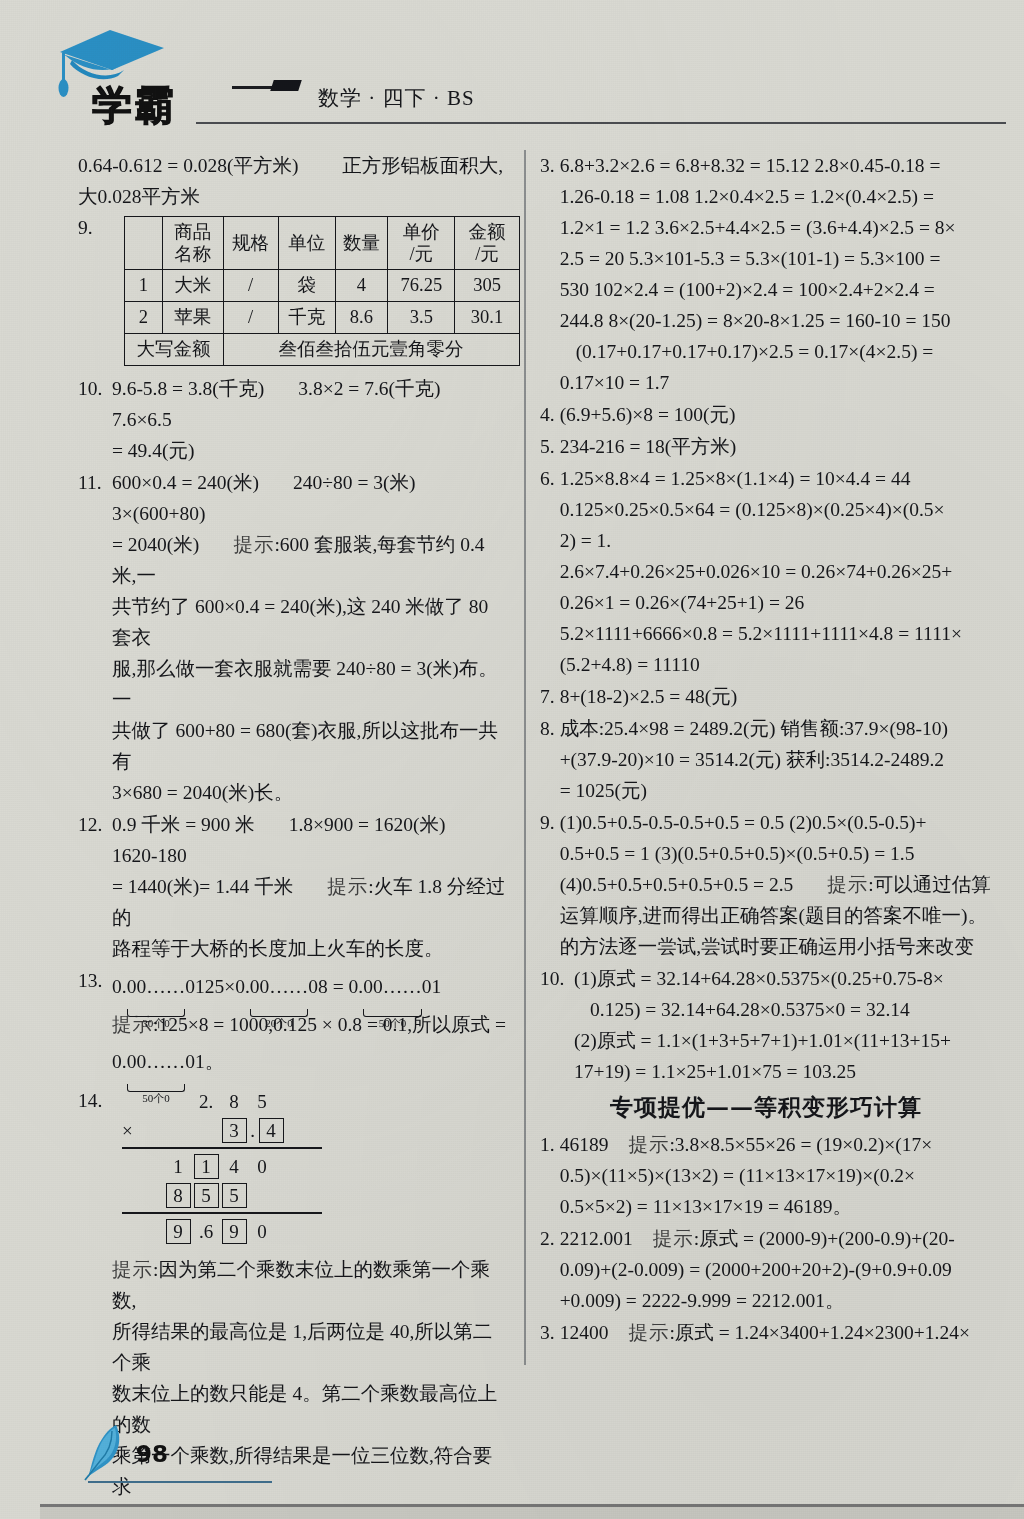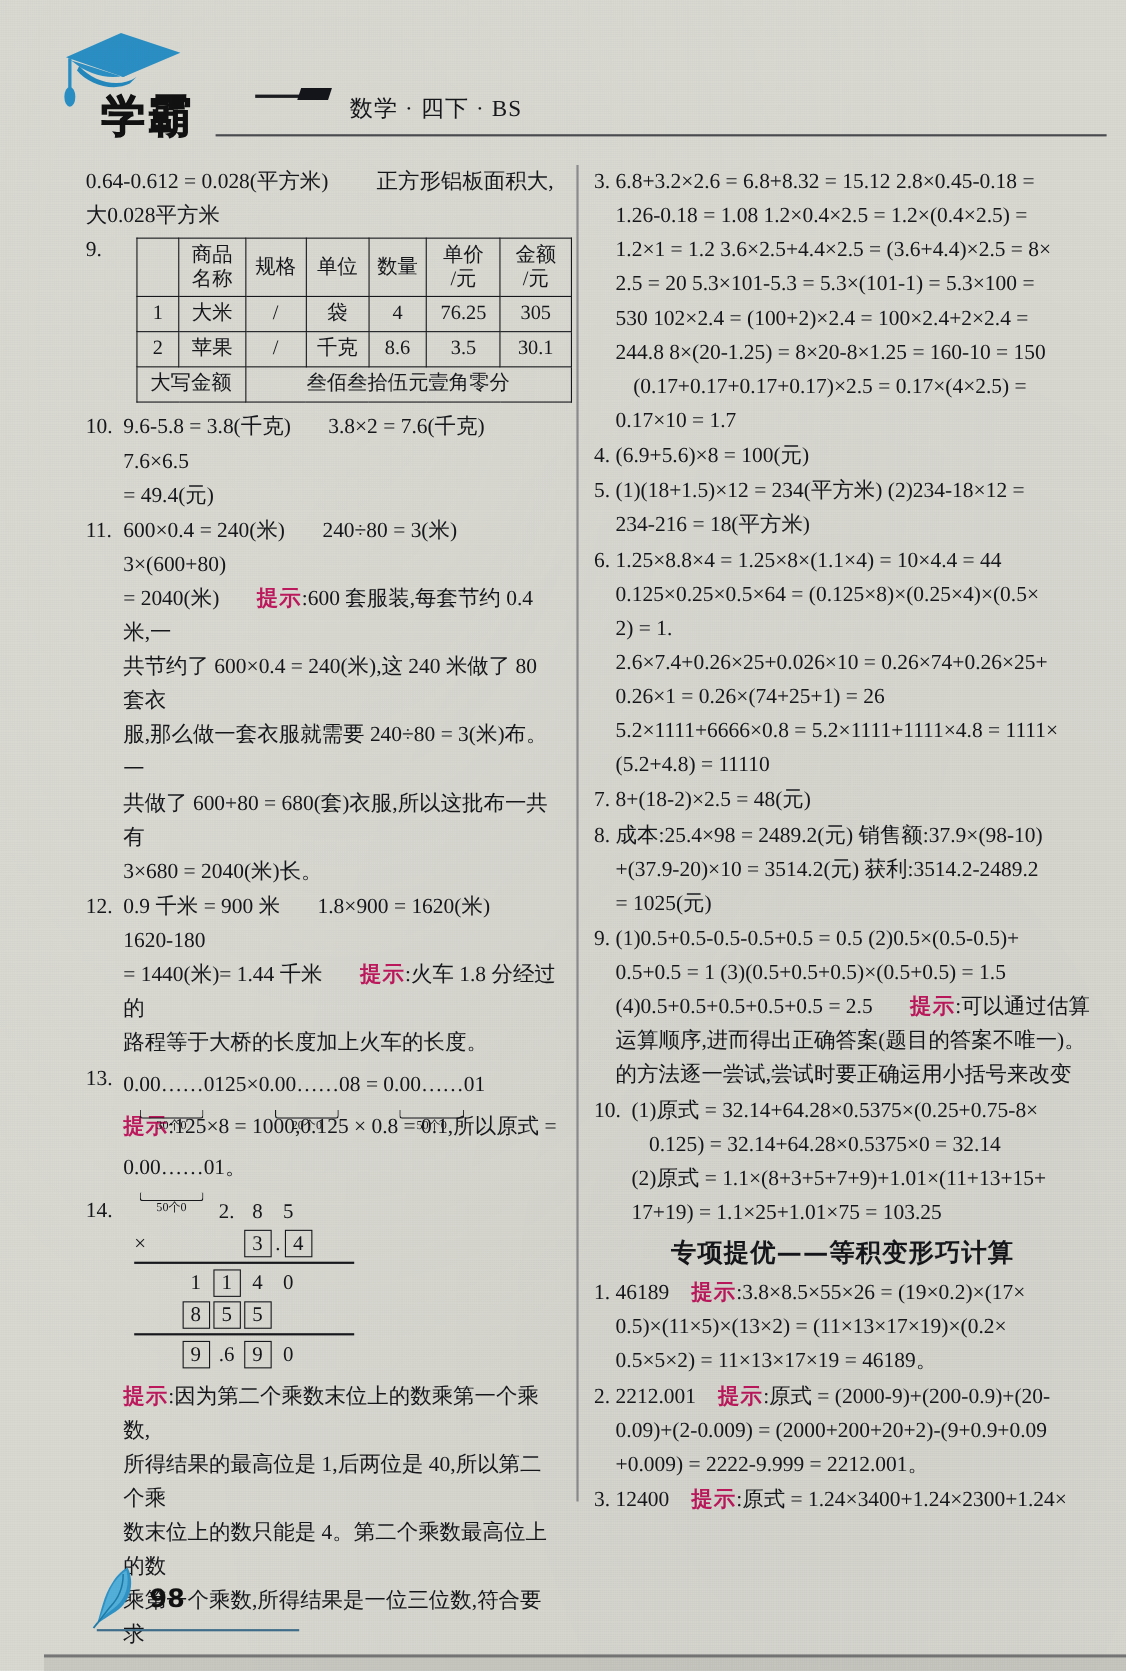--- a/index.html
+++ b/index.html
@@ -39,21 +39,21 @@
   
   .colL{position:absolute;left:78px;top:150px;width:432px;}
   .colR{position:absolute;left:540px;top:150px;width:452px;}
   .vdiv{position:absolute;left:524px;top:150px;width:2px;height:1215px;background:#7d8084;opacity:.85;}
   .item{display:flex;margin-bottom:1px;}
   .num{flex:0 0 auto;padding-right:5px;font-size:19.5px;line-height:31px;white-space:nowrap;}
   .num.w2{min-width:29px;}
   .body{flex:1 1 auto;font-size:19.5px;line-height:31px;}
   .blk{font-size:19.5px;line-height:31px;}
   .indent{padding-left:16px;}
-  .hint{color:#be185d;font-weight:bold;letter-spacing:1px;}
+  .hint{color:#404040;font-weight:normal;letter-spacing:1px;}
   .sp{display:inline-block;width:20px;}
   .sp2{display:inline-block;width:34px;}
 
   
   .tblwrap{margin:4px 0 6px 0;}
   .tbltitle{text-align:center;font-size:21px;font-weight:bold;letter-spacing:1px;
     margin:2px 0 6px 44px;}
   table.inv{border-collapse:collapse;margin-left:26px;width:396px;
     font-size:18.5px;line-height:23px;}
   table.inv td{border:1.6px solid #16171b;text-align:center;padding:4px 2px;vertical-align:middle;}
@@ -303,21 +303,20 @@
     </div>
 
     <div class="item">
       <div class="num">4.</div>
       <div class="body">(6.9+5.6)×8 = 100(元)</div>
     </div>
 
     <div class="item">
       <div class="num">5.</div>
       <div class="body">
-        <div>(1)(18+1.5)×12 = 234(平方米)    (2)234-18×12 =</div>
         <div>234-216 = 18(平方米)</div>
       </div>
     </div>
 
     <div class="item">
       <div class="num">6.</div>
       <div class="body">
         <div>1.25×8.8×4 = 1.25×8×(1.1×4) = 10×4.4 = 44</div>
         <div>0.125×0.25×0.5×64 = (0.125×8)×(0.25×4)×(0.5×</div>
         <div>2) = 1.</div>
@@ -353,21 +352,21 @@
         <div>运算顺序,进而得出正确答案(题目的答案不唯一)。</div>
         <div>的方法逐一尝试,尝试时要正确运用小括号来改变</div>
       </div>
     </div>
 
     <div class="item">
       <div class="num w2">10.</div>
       <div class="body">
         <div>(1)原式 = 32.14+64.28×0.5375×(0.25+0.75-8×</div>
         <div class="indent">0.125) = 32.14+64.28×0.5375×0 = 32.14</div>
-        <div>(2)原式 = 1.1×(8+3+5+7+9)+1.01×(11+13+15+</div>
+        <div>(2)原式 = 1.1×(1+3+5+7+1)+1.01×(11+13+15+</div>
         <div>17+19) = 1.1×25+1.01×75 = 103.25</div>
       </div>
     </div>
 
     <div class="sect2">专项提优——等积变形巧计算</div>
 
     <div class="item">
       <div class="num">1.</div>
       <div class="body">
         <div>

